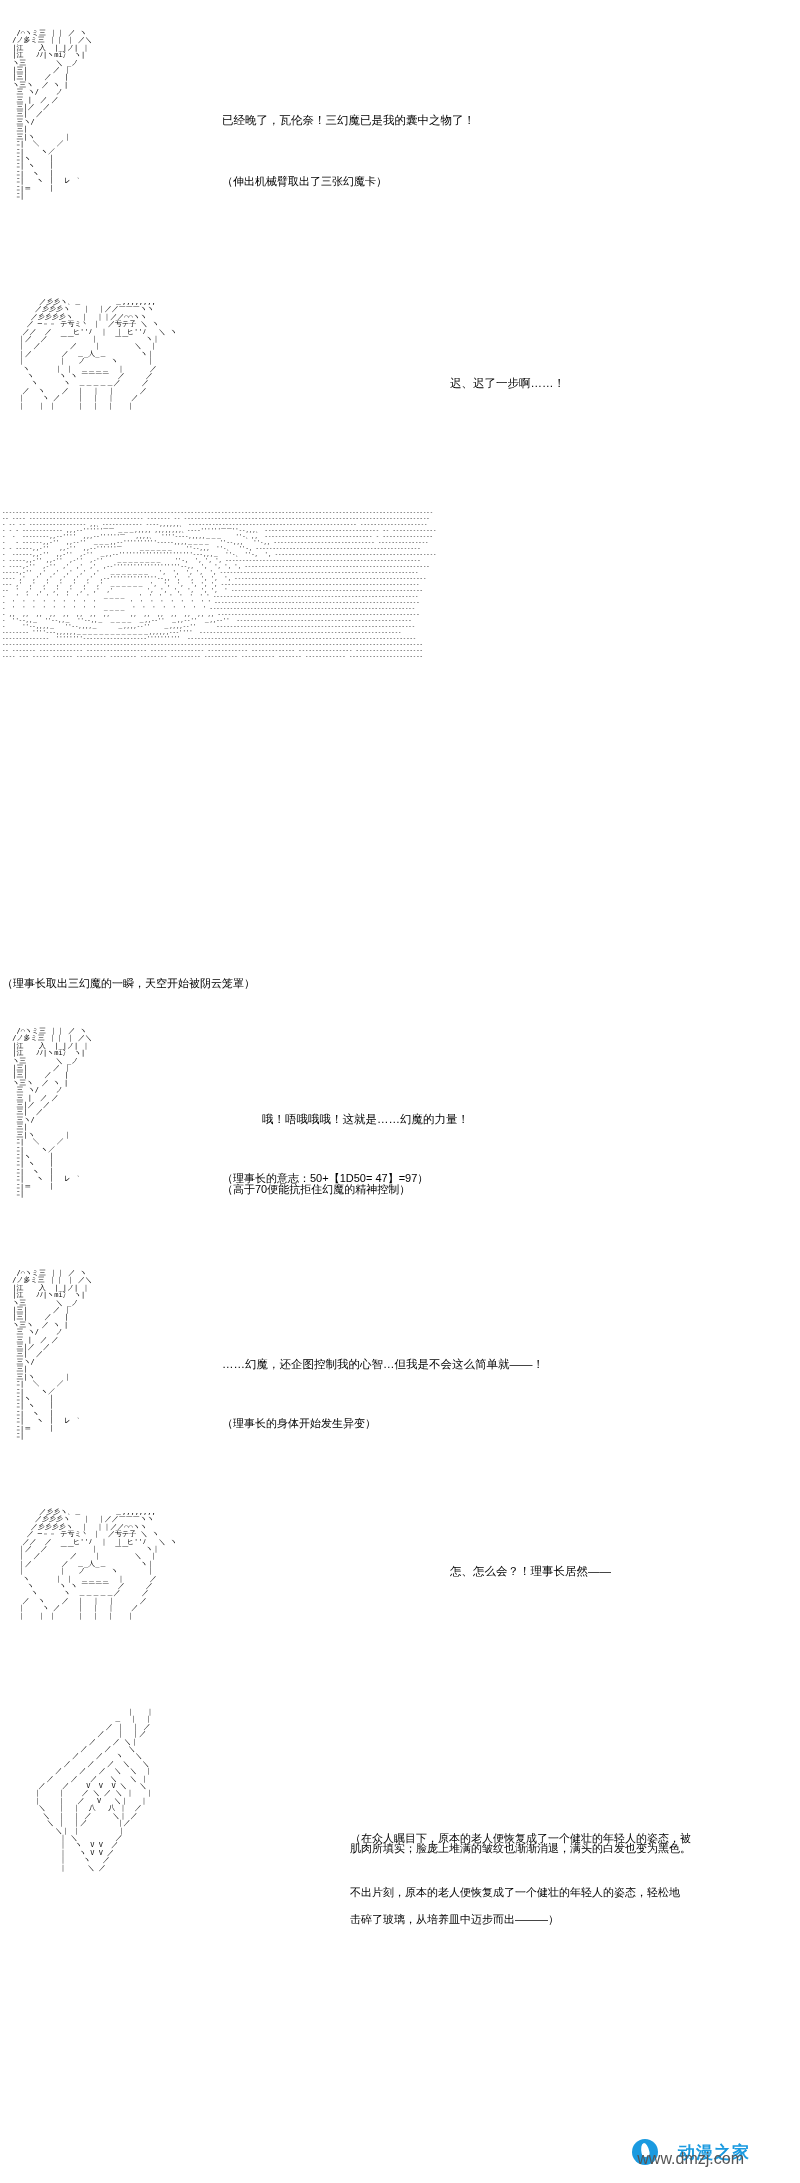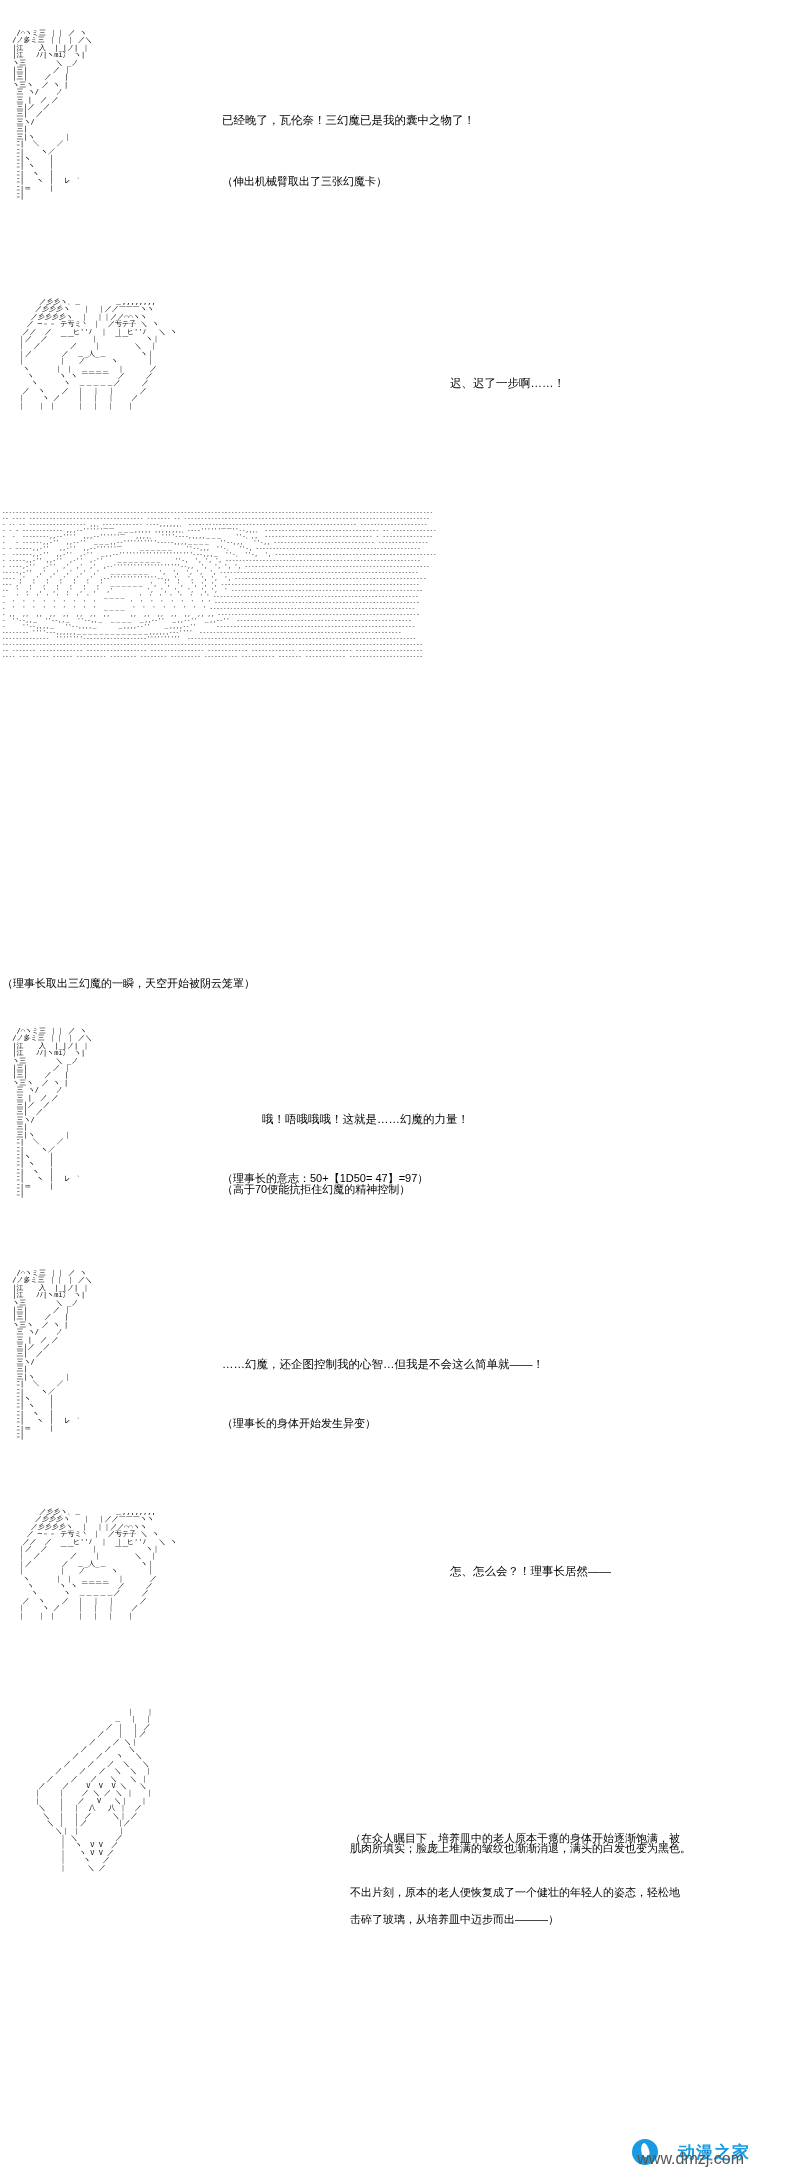--- a/index.html
+++ b/index.html
@@ -273,21 +273,21 @@
   ＼   ｜  ｜  八   八 ｜  ／
    ＼  ｜  ｜ ／     ＼｜ ／
     ＼ ｜  ｜／       ｜／
       ＼｜ ｜         ｜
        ｜ ＼         ／
        ｜  ヽ  V V  ／
        ｜   ヽ V V ／
        ｜    ヽ   ／
        ｜     ＼ ／
 </div>
-    <div class="note block-abs" style="left:350px; top:120px; width:440px;">（在众人瞩目下，培养皿中的老人原本干瘪的身体开始逐渐饱满，被</div>
+    <div class="note block-abs" style="left:350px; top:120px; width:440px;">（在众人瞩目下，原本的老人便恢复成了一个健壮的年轻人的姿态，被</div>
     <div class="note block-abs" style="left:350px; top:130px; width:440px;">肌肉所填实；脸庞上堆满的皱纹也渐渐消退，满头的白发也变为黑色。</div>
     <div class="note block-abs" style="left:350px; top:201px; width:440px;">击碎了玻璃，从培养皿中迈步而出———）</div>
     <div class="note block-abs" style="left:350px; top:174px; width:440px;">不出片刻，原本的老人便恢复成了一个健壮的年轻人的姿态，轻松地</div>
   </div>
 
   <div class="logo">
     <div class="logo-mark"></div>
     <div class="logo-text">动漫之家</div>
   </div>
   <div class="logo-url">www.dmzj.com</div>

